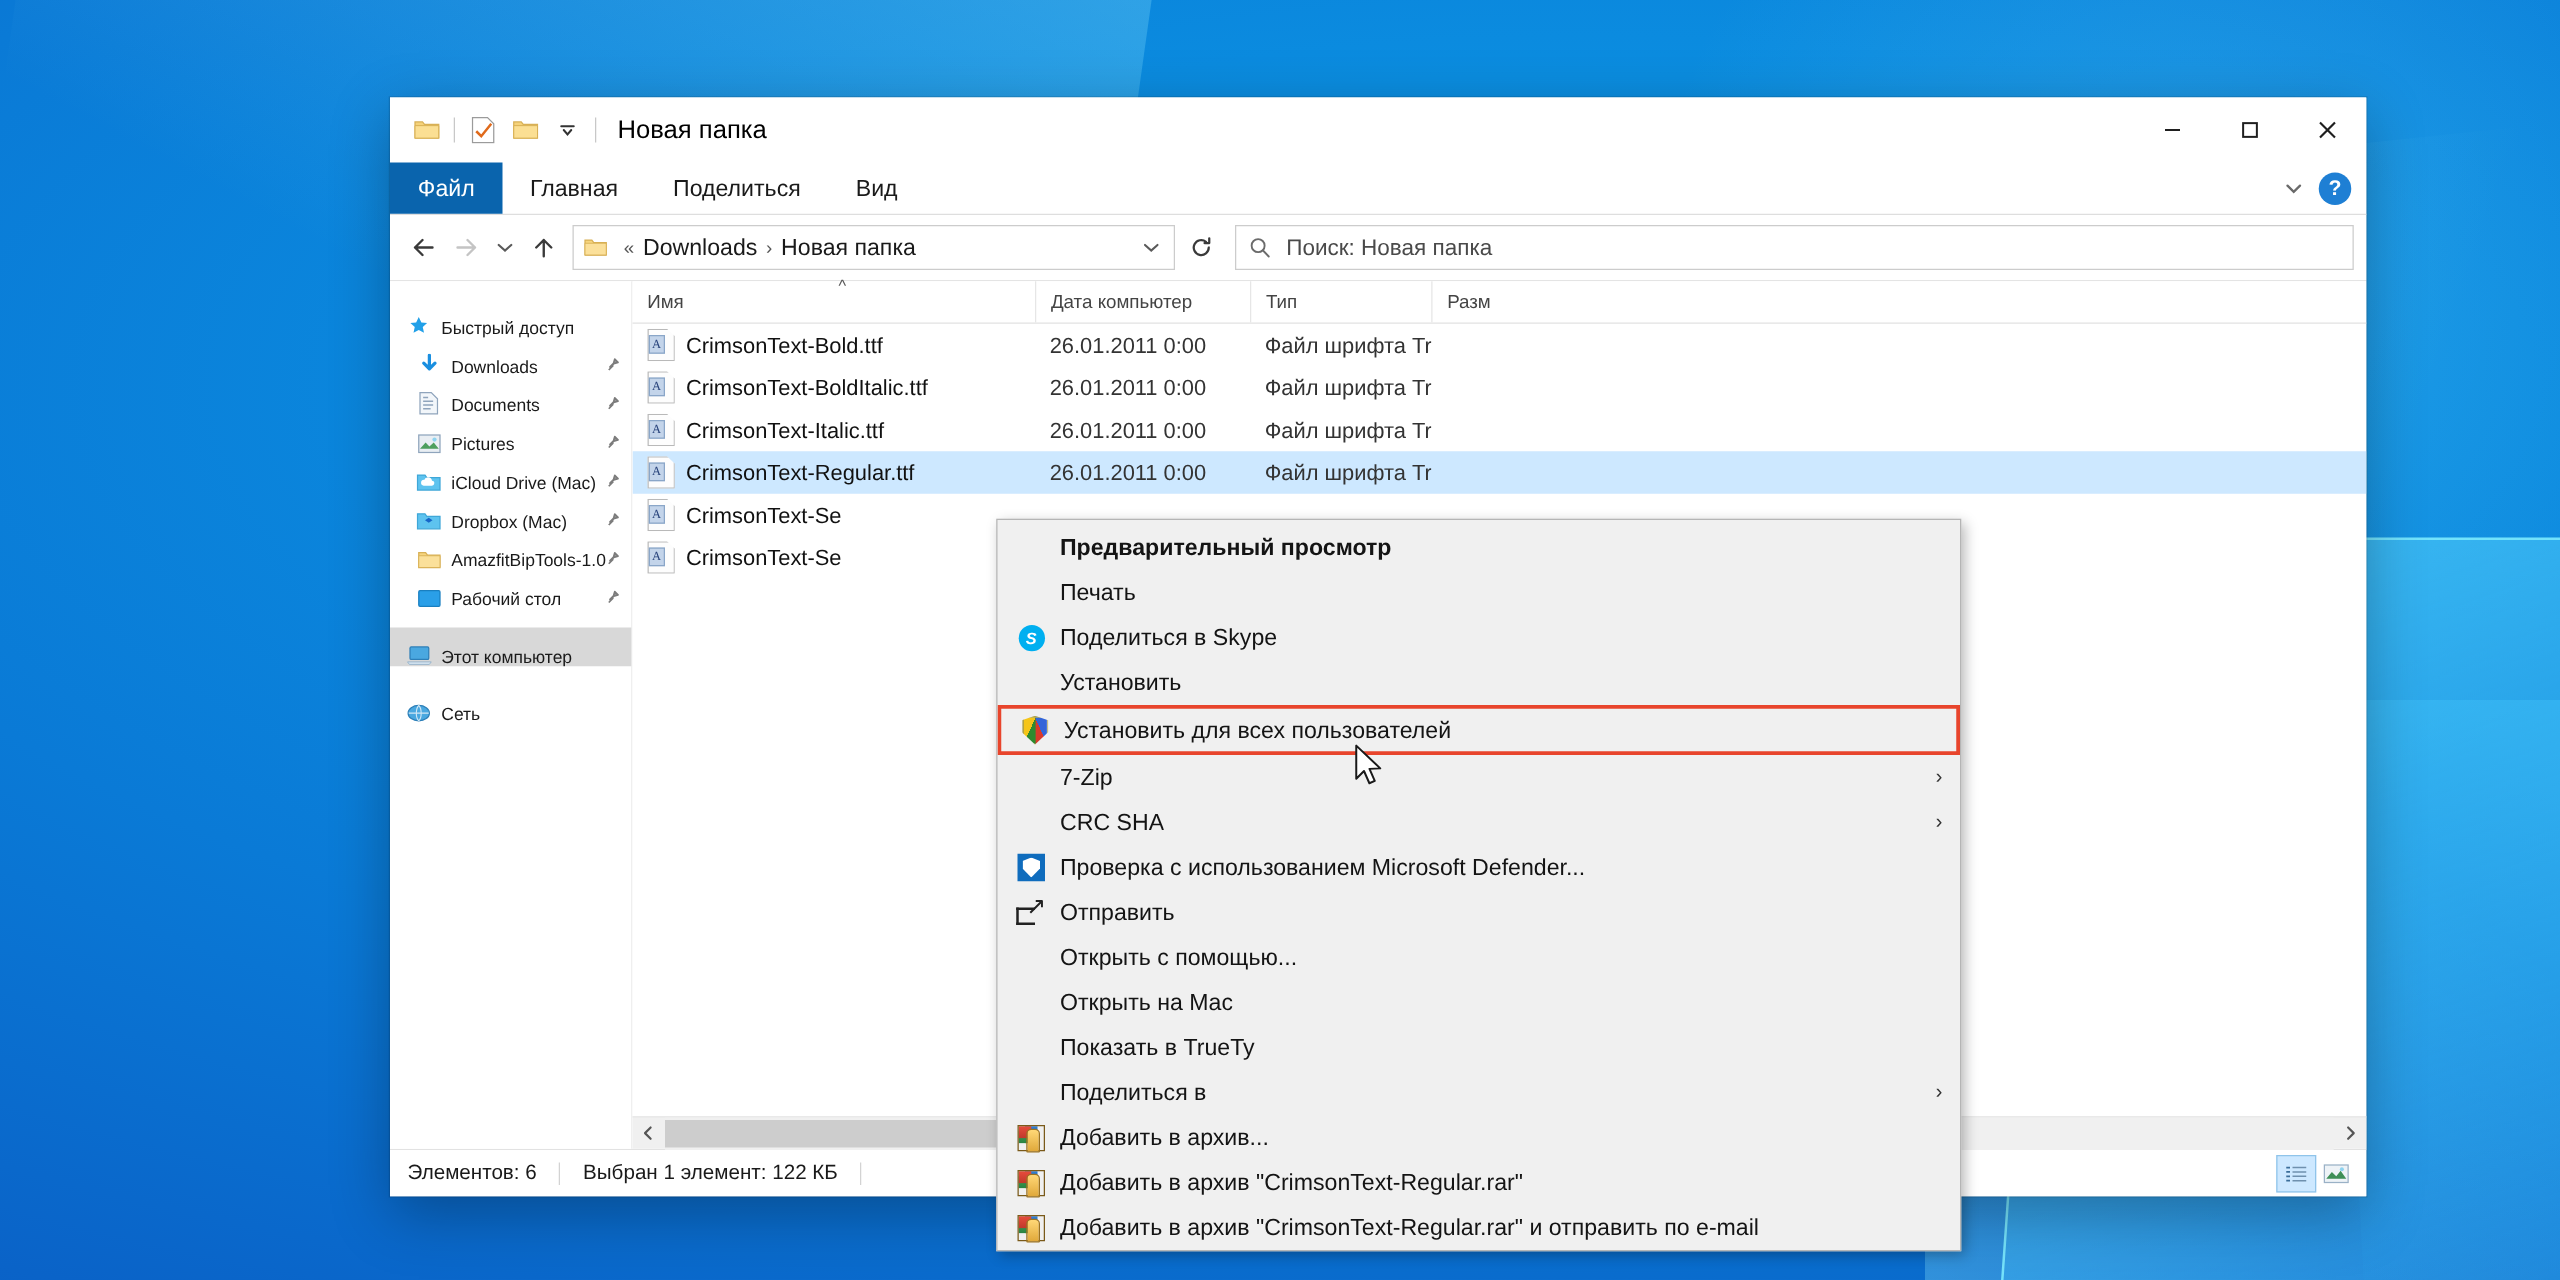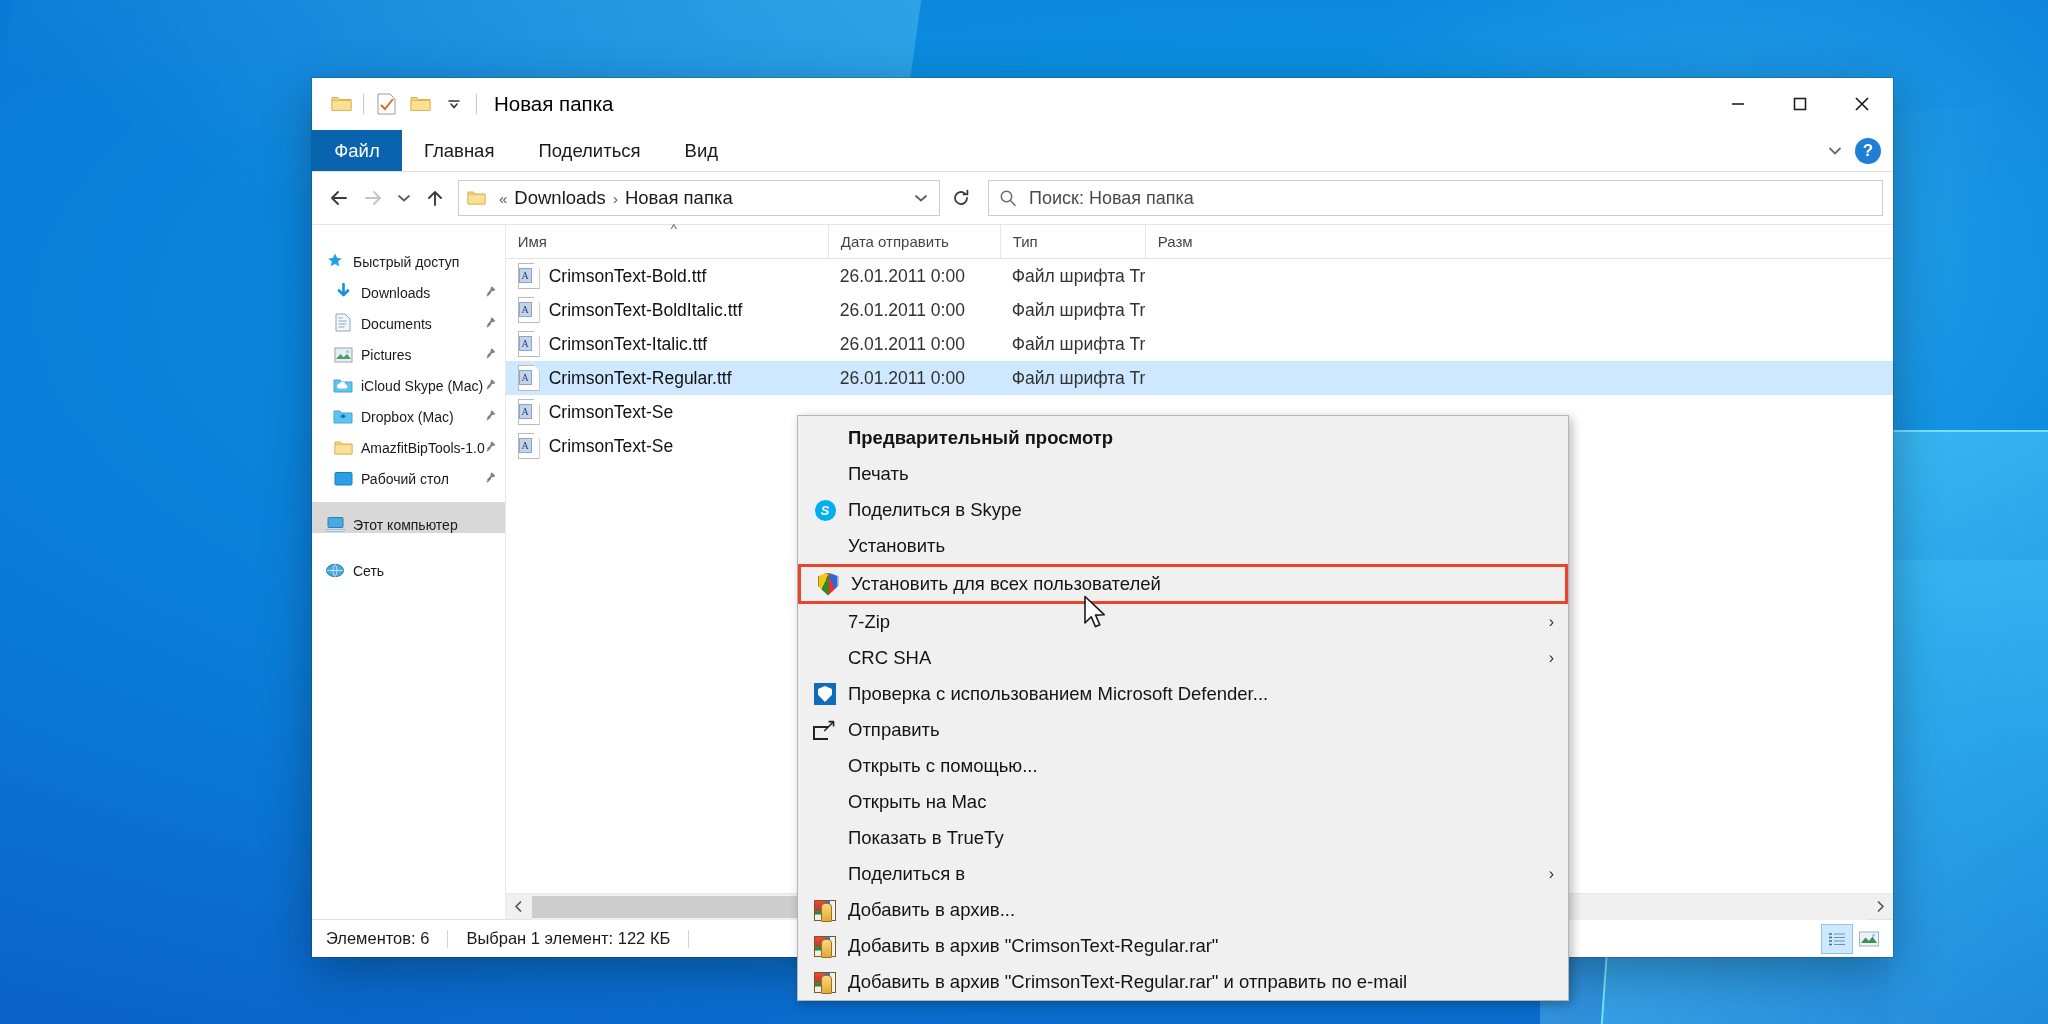--- a/index.html
+++ b/index.html
@@ -546,21 +546,21 @@
         </span>
       </div>
 
       <div class="nav-item">
         <span class="nav-ico">
           <svg width="20" height="17" viewBox="0 0 20 17">
               <path d="M1 3h6l1.4 2H19v10H1z" fill="#5ec3ef" stroke="#3fa7d8"></path>
               <path d="M6 11.5a2.3 2.3 0 0 1 .3-4.6 3.3 3.3 0 0 1 6.3.6 2 2 0 0 1-.3 4z" fill="#fff"></path>
             </svg>
         </span>
-        <span class="nav-label">iCloud Skype (Mac)</span>
+        <span class="nav-label">iCloud Drive (Mac)</span>
         <span class="pin">
           <svg width="14" height="14" viewBox="0 0 14 14">
               <path d="M3 9.5l2.8-2.8 1-3.4 2.6 2.6-3.4 1L3.2 9.9zM5.6 8.4L2 12" stroke="#7c7c7c" stroke-width="1.4" fill="#9a9a9a" stroke-linejoin="round"></path>
             </svg>
         </span>
       </div>
 
       <div class="nav-item">
         <span class="nav-ico">
           <svg width="20" height="17" viewBox="0 0 20 17">
@@ -627,21 +627,21 @@
             </svg>
         </span>
         <span class="nav-label">Сеть</span>
       </div>
     </div>
 
     <div class="filepane">
 
       <div class="colhdr">
         <div class="col col-name">Имя</div>
-        <div class="col col-date">Дата отправить</div>
+        <div class="col col-date">Дата компьютер</div>
         <div class="col col-type">Тип</div>
         <div class="col col-size">Разм</div>
         <div class="sort-caret">^</div>
       </div>
 
       <div class="rows">
 
         <div class="row">
           <div class="cell cell-name">
             <span class="ttf-ico">

